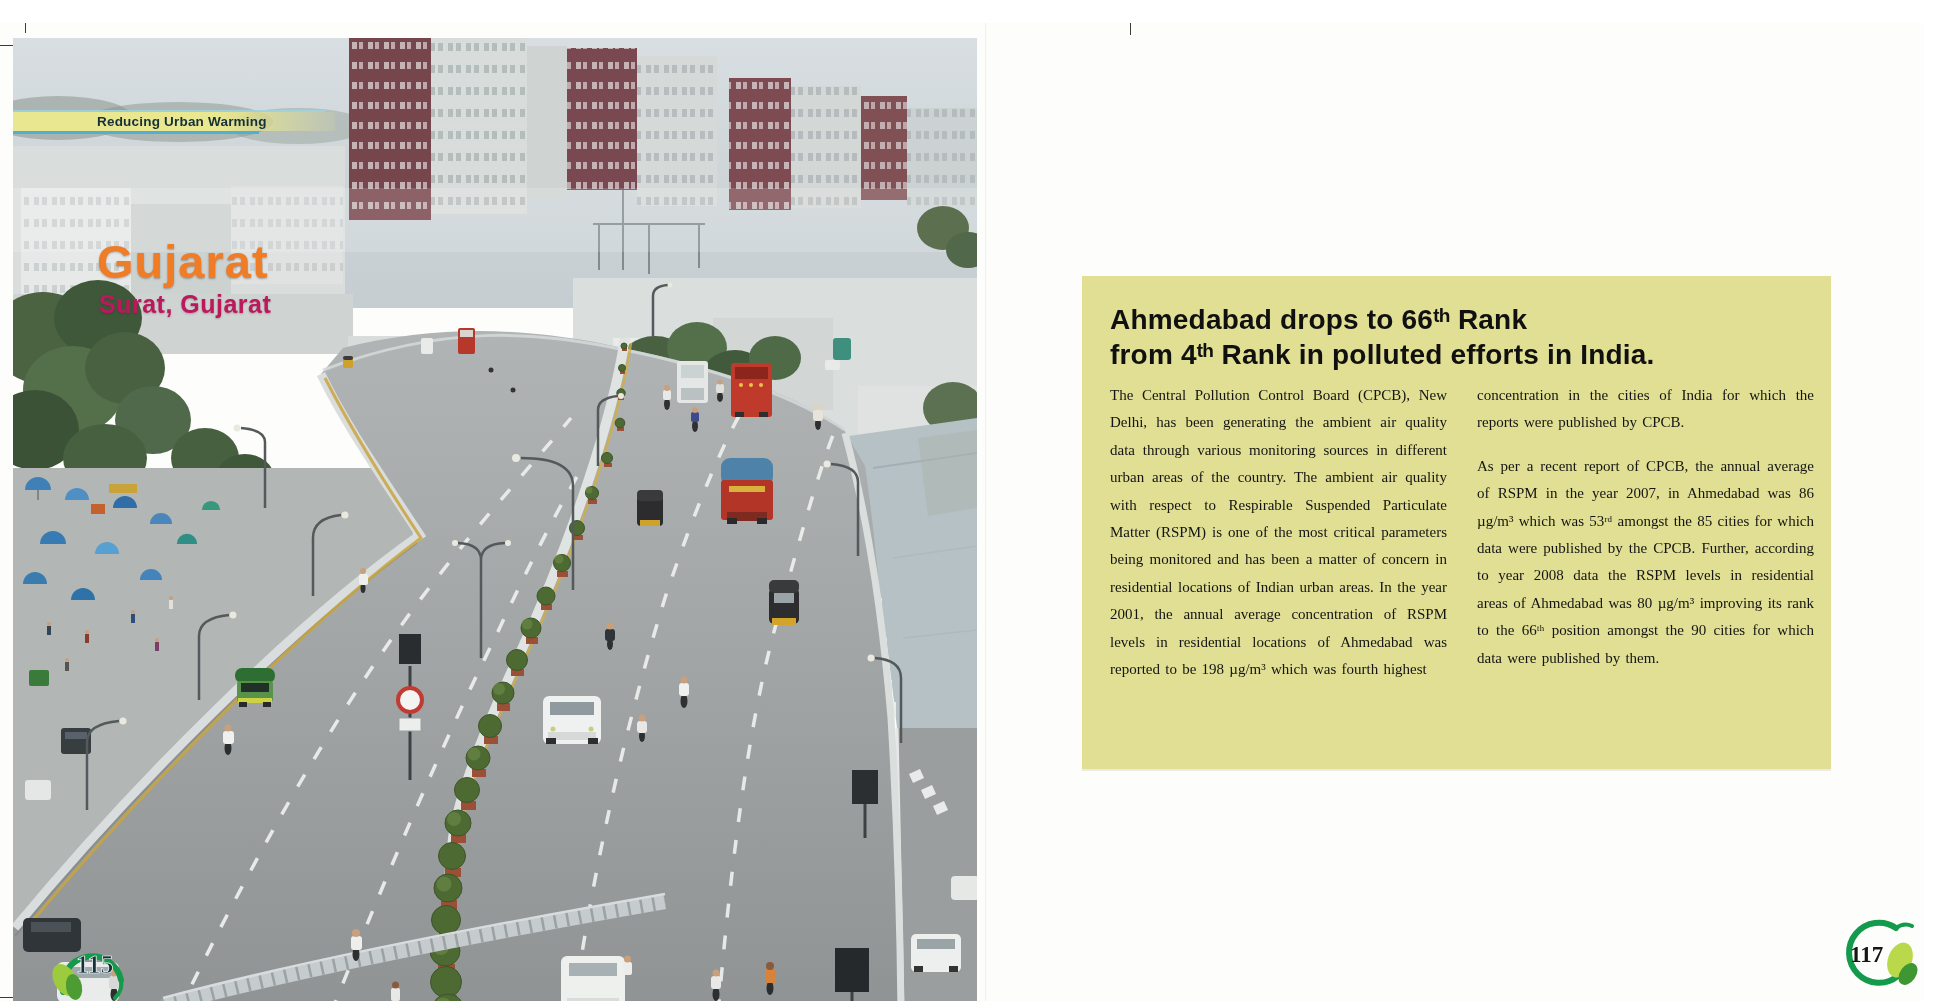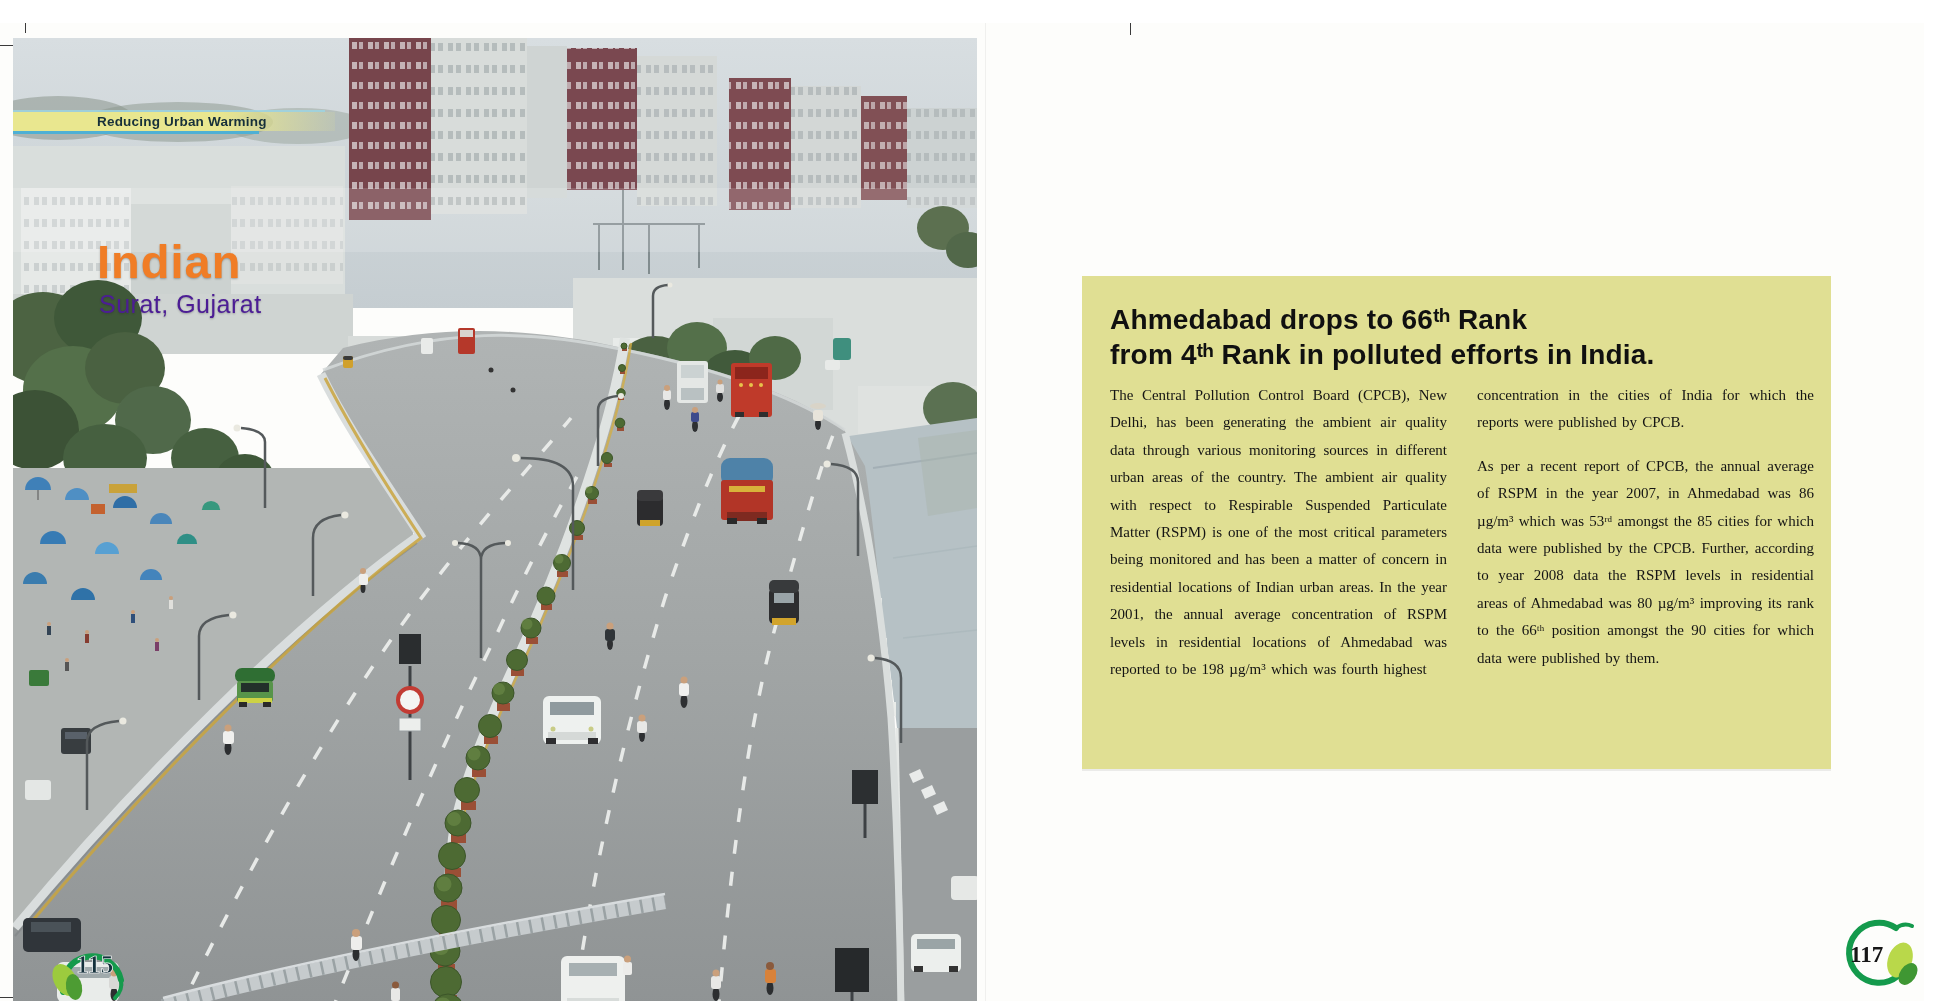--- a/index.html
+++ b/index.html
@@ -10,22 +10,22 @@
   .photo-wrap svg.scene{position:absolute;left:0;top:0;}
   .header-strip{position:absolute;left:0;top:71px;width:330px;height:26px;}
   .strip-band{position:absolute;left:0;top:3px;width:322px;height:19px;
       background:linear-gradient(90deg,#e9e78f 0%,#e9e78f 64%,rgba(233,231,143,0.12) 100%);}
   .strip-line-top{position:absolute;left:0;top:1px;width:312px;height:2px;background:#9ed3e0;opacity:.85;}
   .strip-line-bottom{position:absolute;left:0;top:22px;width:246px;height:3px;background:#4fb0d4;}
   .strip-text{position:absolute;left:84px;top:5px;font-size:13.5px;font-weight:bold;
       color:#16303a;letter-spacing:.2px;}
   .photo-title{position:absolute;left:84px;top:196px;margin:0;font-size:47px;font-weight:bold;
       color:#f07d26;letter-spacing:1px;text-shadow:0 1px 2px rgba(40,40,40,.35);}
-  .photo-subtitle{position:absolute;left:86px;top:252px;margin:0;font-size:25px;font-weight:normal;
-      color:#4c1d95;letter-spacing:.5px;text-shadow:0 1px 2px rgba(40,40,40,.3);}
+  .photo-subtitle{position:absolute;left:86px;top:252px;margin:0;font-size:25px;font-weight:bold;
+      color:#be185d;letter-spacing:.5px;text-shadow:0 1px 2px rgba(40,40,40,.3);}
   .photo-caption{position:absolute;left:452px;top:753px;width:492px;margin:0;
       font-family:"Liberation Serif","DejaVu Serif",serif;font-size:25px;line-height:33px;
       color:#f3f4ef;text-shadow:0 1px 3px rgba(55,65,70,.85);}
   
   .badge{position:absolute;}
   .badge-left{left:26px;top:890px;width:100px;height:80px;}
   .badge-right{left:1822px;top:893px;width:104px;height:84px;}
   
   .info-box{position:absolute;left:1082px;top:253px;width:749px;height:493px;
       background:#e0df93;box-shadow:0 2px 0 rgba(0,0,0,.07);box-sizing:border-box;
@@ -523,21 +523,21 @@
           <path d="M 839,954 L 839,975" stroke="#3d4144" stroke-width="3"></path>
       </g>
     </svg>
 
     <div class="header-strip">
       <div class="strip-line-top"></div>
       <div class="strip-band"></div>
       <div class="strip-line-bottom"></div>
       <span class="strip-text">Reducing Urban Warming</span>
     </div>
-    <h1 class="photo-title">Indian</h1>
+    <h1 class="photo-title">Gujarat</h1>
     <h2 class="photo-subtitle">Surat, Gujarat</h2>
 
     <div class="badge badge-left">
       <svg width="100" height="80" viewBox="0 0 100 80" xmlns="http://www.w3.org/2000/svg">
         <path d="M 24,64 A 28,28 0 1 1 82,52" fill="none" stroke="#159a4c" stroke-width="6" stroke-linecap="round"></path>
         <path d="M 82,52 Q 84,62 76,70" fill="none" stroke="#159a4c" stroke-width="4" stroke-linecap="round"></path>
         <ellipse cx="26" cy="52" rx="11" ry="17" transform="rotate(-28 26 52)" fill="#9ccb3e"></ellipse>
         <ellipse cx="35" cy="59" rx="8" ry="13" transform="rotate(-10 35 59)" fill="#4d9c33"></ellipse>
         <text x="37" y="45" font-family="Liberation Serif, DejaVu Serif, serif" font-size="26" font-weight="bold" fill="#15313c" stroke="#ffffff" stroke-width="0.7">115</text>
       </svg>

